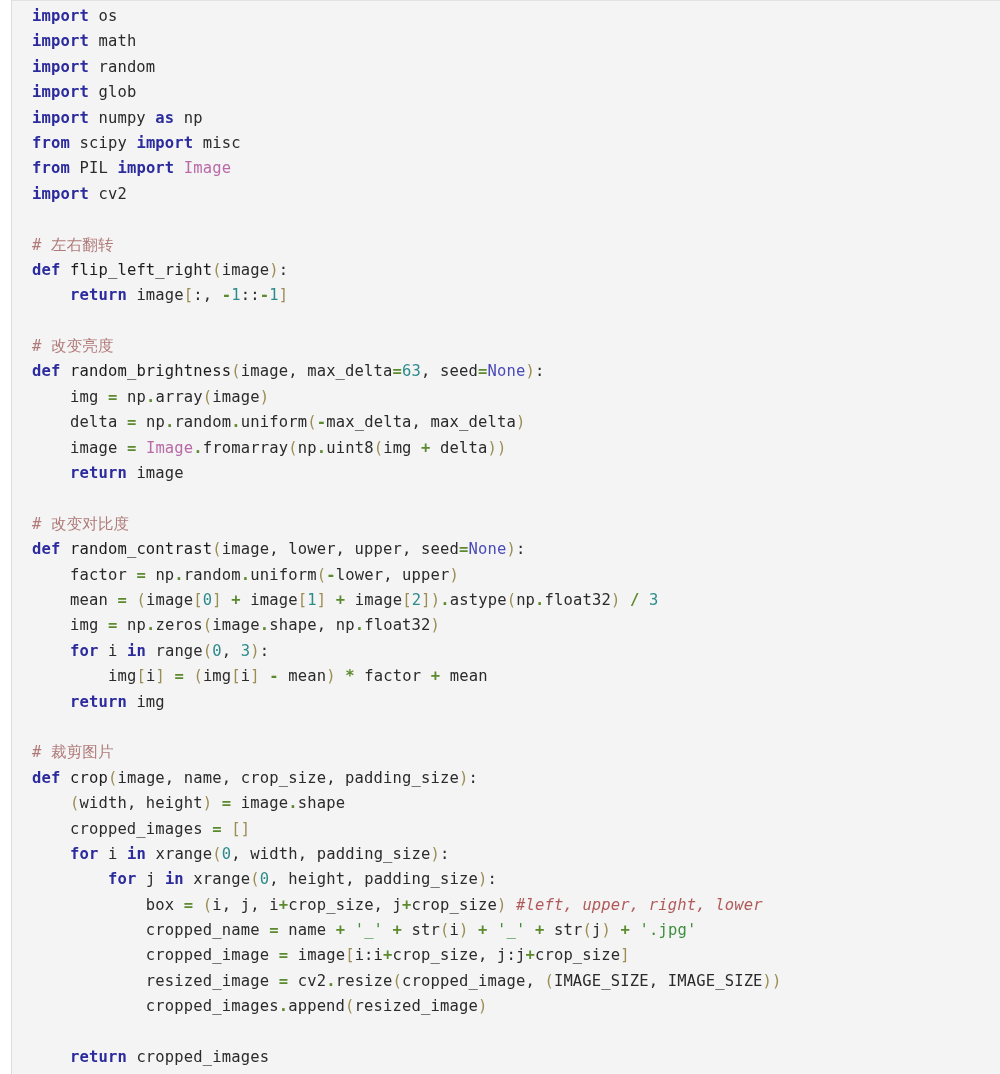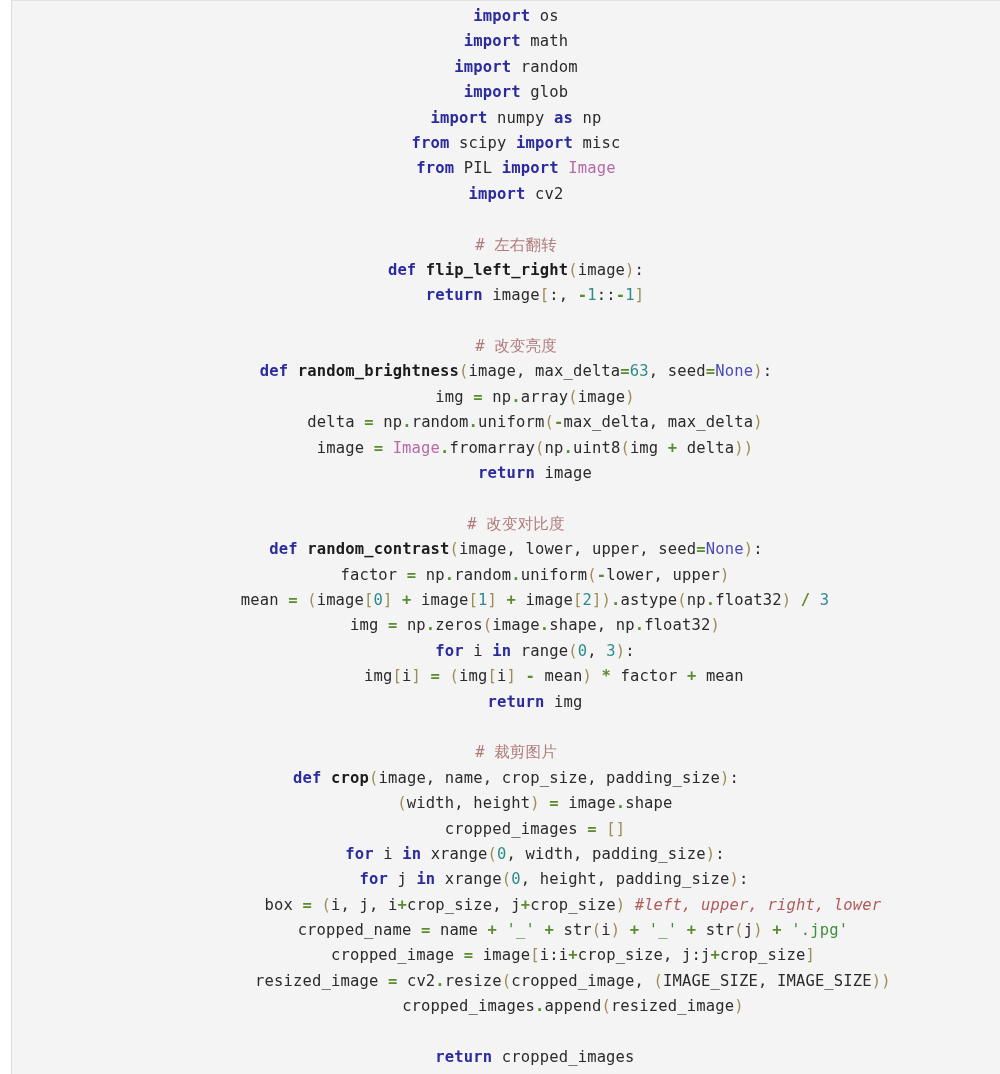--- a/index.html
+++ b/index.html
@@ -64,37 +64,37 @@
   }
 
   .ln {
     display: block;
     height: 25.4px;
     padding-left: 20px;
   }
 
   
   .kw      { color: #2b2b9e; font-weight: bold; }   
-  .fname   { color: #1c1c1c; font-weight: bold; }   
+  .fname   { color: #1c1c1c; font-weight: normal; }   
   .cls     { color: #b86aa8; }                      
   .bi      { color: #4a4ab8; }                      
   .num     { color: #2e8b8b; }                      
   .op      { color: #5c8a2e; font-weight: bold; }                      
   .punc    { color: #9a8e55; }                      
   .str     { color: #3f8f3f; }                      
   .cmt     { color: #b07a7a; }                      
   .cmt-i   { color: #b05a5a; font-style: italic; }  
   .nm      { color: #2b2b2b; }                      
   .cjk     { font-family: Liberation Mono, monospace; }
 </style>
 </head>
 <body>
 
 <div id="code-viewer" style="background: rgb(255, 255, 255);">
 
   <div id="gutter"></div>
   <div id="gutter-rule" style="background: rgb(220, 220, 220);"></div>
 
-  <div id="code-surface" style="background: rgb(244, 244, 244); text-align: center;">
+  <div id="code-surface" style="background: rgb(244, 244, 244);">
     <pre id="code-block"><span class="ln"><span class="kw" style="color: rgb(43, 43, 158);">import</span> <span class="nm" style="color: rgb(43, 43, 43);">os</span></span><span class="ln"><span class="kw" style="color: rgb(43, 43, 158);">import</span> <span class="nm" style="color: rgb(43, 43, 43);">math</span></span><span class="ln"><span class="kw" style="color: rgb(43, 43, 158);">import</span> <span class="nm" style="color: rgb(43, 43, 43);">random</span></span><span class="ln"><span class="kw" style="color: rgb(43, 43, 158);">import</span> <span class="nm" style="color: rgb(43, 43, 43);">glob</span></span><span class="ln"><span class="kw" style="color: rgb(43, 43, 158);">import</span> <span class="nm" style="color: rgb(43, 43, 43);">numpy</span> <span class="kw" style="color: rgb(43, 43, 158);">as</span> <span class="nm" style="color: rgb(43, 43, 43);">np</span></span><span class="ln"><span class="kw" style="color: rgb(43, 43, 158);">from</span> <span class="nm" style="color: rgb(43, 43, 43);">scipy</span> <span class="kw" style="color: rgb(43, 43, 158);">import</span> <span class="nm" style="color: rgb(43, 43, 43);">misc</span></span><span class="ln"><span class="kw" style="color: rgb(43, 43, 158);">from</span> <span class="nm" style="color: rgb(43, 43, 43);">PIL</span> <span class="kw" style="color: rgb(43, 43, 158);">import</span> <span class="cls" style="color: rgb(184, 106, 168);">Image</span></span><span class="ln"><span class="kw" style="color: rgb(43, 43, 158);">import</span> <span class="nm" style="color: rgb(43, 43, 43);">cv2</span></span><span class="ln"> </span><span class="ln"><span class="cmt" style="color: rgb(176, 122, 122);">#</span> <span class="cmt cjk" style="color: rgb(176, 122, 122);">左右翻转</span></span><span class="ln"><span class="kw" style="color: rgb(43, 43, 158);">def</span> <span class="fname" style="color: rgb(28, 28, 28);">flip_left_right</span><span class="punc" style="color: rgb(154, 142, 85);">(</span><span class="nm" style="color: rgb(43, 43, 43);">image</span><span class="punc" style="color: rgb(154, 142, 85);">)</span><span class="nm" style="color: rgb(43, 43, 43);">:</span></span><span class="ln">    <span class="kw" style="color: rgb(43, 43, 158);">return</span> <span class="nm" style="color: rgb(43, 43, 43);">image</span><span class="punc" style="color: rgb(154, 142, 85);">[</span><span class="nm" style="color: rgb(43, 43, 43);">:, </span><span class="op" style="color: rgb(92, 138, 46);">-</span><span class="num" style="color: rgb(46, 139, 139);">1</span><span class="nm" style="color: rgb(43, 43, 43);">::</span><span class="op" style="color: rgb(92, 138, 46);">-</span><span class="num" style="color: rgb(46, 139, 139);">1</span><span class="punc" style="color: rgb(154, 142, 85);">]</span></span><span class="ln"> </span><span class="ln"><span class="cmt" style="color: rgb(176, 122, 122);">#</span> <span class="cmt cjk" style="color: rgb(176, 122, 122);">改变亮度</span></span><span class="ln"><span class="kw" style="color: rgb(43, 43, 158);">def</span> <span class="fname" style="color: rgb(28, 28, 28);">random_brightness</span><span class="punc" style="color: rgb(154, 142, 85);">(</span><span class="nm" style="color: rgb(43, 43, 43);">image, max_delta</span><span class="op" style="color: rgb(92, 138, 46);">=</span><span class="num" style="color: rgb(46, 139, 139);">63</span><span class="nm" style="color: rgb(43, 43, 43);">, seed</span><span class="op" style="color: rgb(92, 138, 46);">=</span><span class="bi" style="color: rgb(74, 74, 184);">None</span><span class="punc" style="color: rgb(154, 142, 85);">)</span><span class="nm" style="color: rgb(43, 43, 43);">:</span></span><span class="ln">    <span class="nm" style="color: rgb(43, 43, 43);">img</span> <span class="op" style="color: rgb(92, 138, 46);">=</span> <span class="nm" style="color: rgb(43, 43, 43);">np</span><span class="op" style="color: rgb(92, 138, 46);">.</span><span class="nm" style="color: rgb(43, 43, 43);">array</span><span class="punc" style="color: rgb(154, 142, 85);">(</span><span class="nm" style="color: rgb(43, 43, 43);">image</span><span class="punc" style="color: rgb(154, 142, 85);">)</span></span><span class="ln">    <span class="nm" style="color: rgb(43, 43, 43);">delta</span> <span class="op" style="color: rgb(92, 138, 46);">=</span> <span class="nm" style="color: rgb(43, 43, 43);">np</span><span class="op" style="color: rgb(92, 138, 46);">.</span><span class="nm" style="color: rgb(43, 43, 43);">random</span><span class="op" style="color: rgb(92, 138, 46);">.</span><span class="nm" style="color: rgb(43, 43, 43);">uniform</span><span class="punc" style="color: rgb(154, 142, 85);">(</span><span class="op" style="color: rgb(92, 138, 46);">-</span><span class="nm" style="color: rgb(43, 43, 43);">max_delta, max_delta</span><span class="punc" style="color: rgb(154, 142, 85);">)</span></span><span class="ln">    <span class="nm" style="color: rgb(43, 43, 43);">image</span> <span class="op" style="color: rgb(92, 138, 46);">=</span> <span class="cls" style="color: rgb(184, 106, 168);">Image</span><span class="op" style="color: rgb(92, 138, 46);">.</span><span class="nm" style="color: rgb(43, 43, 43);">fromarray</span><span class="punc" style="color: rgb(154, 142, 85);">(</span><span class="nm" style="color: rgb(43, 43, 43);">np</span><span class="op" style="color: rgb(92, 138, 46);">.</span><span class="nm" style="color: rgb(43, 43, 43);">uint8</span><span class="punc" style="color: rgb(154, 142, 85);">(</span><span class="nm" style="color: rgb(43, 43, 43);">img</span> <span class="op" style="color: rgb(92, 138, 46);">+</span> <span class="nm" style="color: rgb(43, 43, 43);">delta</span><span class="punc" style="color: rgb(154, 142, 85);">))</span></span><span class="ln">    <span class="kw" style="color: rgb(43, 43, 158);">return</span> <span class="nm" style="color: rgb(43, 43, 43);">image</span></span><span class="ln"> </span><span class="ln"><span class="cmt" style="color: rgb(176, 122, 122);">#</span> <span class="cmt cjk" style="color: rgb(176, 122, 122);">改变对比度</span></span><span class="ln"><span class="kw" style="color: rgb(43, 43, 158);">def</span> <span class="fname" style="color: rgb(28, 28, 28);">random_contrast</span><span class="punc" style="color: rgb(154, 142, 85);">(</span><span class="nm" style="color: rgb(43, 43, 43);">image, lower, upper, seed</span><span class="op" style="color: rgb(92, 138, 46);">=</span><span class="bi" style="color: rgb(74, 74, 184);">None</span><span class="punc" style="color: rgb(154, 142, 85);">)</span><span class="nm" style="color: rgb(43, 43, 43);">:</span></span><span class="ln">    <span class="nm" style="color: rgb(43, 43, 43);">factor</span> <span class="op" style="color: rgb(92, 138, 46);">=</span> <span class="nm" style="color: rgb(43, 43, 43);">np</span><span class="op" style="color: rgb(92, 138, 46);">.</span><span class="nm" style="color: rgb(43, 43, 43);">random</span><span class="op" style="color: rgb(92, 138, 46);">.</span><span class="nm" style="color: rgb(43, 43, 43);">uniform</span><span class="punc" style="color: rgb(154, 142, 85);">(</span><span class="op" style="color: rgb(92, 138, 46);">-</span><span class="nm" style="color: rgb(43, 43, 43);">lower, upper</span><span class="punc" style="color: rgb(154, 142, 85);">)</span></span><span class="ln">    <span class="nm" style="color: rgb(43, 43, 43);">mean</span> <span class="op" style="color: rgb(92, 138, 46);">=</span> <span class="punc" style="color: rgb(154, 142, 85);">(</span><span class="nm" style="color: rgb(43, 43, 43);">image</span><span class="punc" style="color: rgb(154, 142, 85);">[</span><span class="num" style="color: rgb(46, 139, 139);">0</span><span class="punc" style="color: rgb(154, 142, 85);">]</span> <span class="op" style="color: rgb(92, 138, 46);">+</span> <span class="nm" style="color: rgb(43, 43, 43);">image</span><span class="punc" style="color: rgb(154, 142, 85);">[</span><span class="num" style="color: rgb(46, 139, 139);">1</span><span class="punc" style="color: rgb(154, 142, 85);">]</span> <span class="op" style="color: rgb(92, 138, 46);">+</span> <span class="nm" style="color: rgb(43, 43, 43);">image</span><span class="punc" style="color: rgb(154, 142, 85);">[</span><span class="num" style="color: rgb(46, 139, 139);">2</span><span class="punc" style="color: rgb(154, 142, 85);">])</span><span class="op" style="color: rgb(92, 138, 46);">.</span><span class="nm" style="color: rgb(43, 43, 43);">astype</span><span class="punc" style="color: rgb(154, 142, 85);">(</span><span class="nm" style="color: rgb(43, 43, 43);">np</span><span class="op" style="color: rgb(92, 138, 46);">.</span><span class="nm" style="color: rgb(43, 43, 43);">float32</span><span class="punc" style="color: rgb(154, 142, 85);">)</span> <span class="op" style="color: rgb(92, 138, 46);">/</span> <span class="num" style="color: rgb(46, 139, 139);">3</span></span><span class="ln">    <span class="nm" style="color: rgb(43, 43, 43);">img</span> <span class="op" style="color: rgb(92, 138, 46);">=</span> <span class="nm" style="color: rgb(43, 43, 43);">np</span><span class="op" style="color: rgb(92, 138, 46);">.</span><span class="nm" style="color: rgb(43, 43, 43);">zeros</span><span class="punc" style="color: rgb(154, 142, 85);">(</span><span class="nm" style="color: rgb(43, 43, 43);">image</span><span class="op" style="color: rgb(92, 138, 46);">.</span><span class="nm" style="color: rgb(43, 43, 43);">shape, np</span><span class="op" style="color: rgb(92, 138, 46);">.</span><span class="nm" style="color: rgb(43, 43, 43);">float32</span><span class="punc" style="color: rgb(154, 142, 85);">)</span></span><span class="ln">    <span class="kw" style="color: rgb(43, 43, 158);">for</span> <span class="nm" style="color: rgb(43, 43, 43);">i</span> <span class="kw" style="color: rgb(43, 43, 158);">in</span> <span class="nm" style="color: rgb(43, 43, 43);">range</span><span class="punc" style="color: rgb(154, 142, 85);">(</span><span class="num" style="color: rgb(46, 139, 139);">0</span><span class="nm" style="color: rgb(43, 43, 43);">, </span><span class="num" style="color: rgb(46, 139, 139);">3</span><span class="punc" style="color: rgb(154, 142, 85);">)</span><span class="nm" style="color: rgb(43, 43, 43);">:</span></span><span class="ln">        <span class="nm" style="color: rgb(43, 43, 43);">img</span><span class="punc" style="color: rgb(154, 142, 85);">[</span><span class="nm" style="color: rgb(43, 43, 43);">i</span><span class="punc" style="color: rgb(154, 142, 85);">]</span> <span class="op" style="color: rgb(92, 138, 46);">=</span> <span class="punc" style="color: rgb(154, 142, 85);">(</span><span class="nm" style="color: rgb(43, 43, 43);">img</span><span class="punc" style="color: rgb(154, 142, 85);">[</span><span class="nm" style="color: rgb(43, 43, 43);">i</span><span class="punc" style="color: rgb(154, 142, 85);">]</span> <span class="op" style="color: rgb(92, 138, 46);">-</span> <span class="nm" style="color: rgb(43, 43, 43);">mean</span><span class="punc" style="color: rgb(154, 142, 85);">)</span> <span class="op" style="color: rgb(92, 138, 46);">*</span> <span class="nm" style="color: rgb(43, 43, 43);">factor</span> <span class="op" style="color: rgb(92, 138, 46);">+</span> <span class="nm" style="color: rgb(43, 43, 43);">mean</span></span><span class="ln">    <span class="kw" style="color: rgb(43, 43, 158);">return</span> <span class="nm" style="color: rgb(43, 43, 43);">img</span></span><span class="ln"> </span><span class="ln"><span class="cmt" style="color: rgb(176, 122, 122);">#</span> <span class="cmt cjk" style="color: rgb(176, 122, 122);">裁剪图片</span></span><span class="ln"><span class="kw" style="color: rgb(43, 43, 158);">def</span> <span class="fname" style="color: rgb(28, 28, 28);">crop</span><span class="punc" style="color: rgb(154, 142, 85);">(</span><span class="nm" style="color: rgb(43, 43, 43);">image, name, crop_size, padding_size</span><span class="punc" style="color: rgb(154, 142, 85);">)</span><span class="nm" style="color: rgb(43, 43, 43);">:</span></span><span class="ln">    <span class="punc" style="color: rgb(154, 142, 85);">(</span><span class="nm" style="color: rgb(43, 43, 43);">width, height</span><span class="punc" style="color: rgb(154, 142, 85);">)</span> <span class="op" style="color: rgb(92, 138, 46);">=</span> <span class="nm" style="color: rgb(43, 43, 43);">image</span><span class="op" style="color: rgb(92, 138, 46);">.</span><span class="nm" style="color: rgb(43, 43, 43);">shape</span></span><span class="ln">    <span class="nm" style="color: rgb(43, 43, 43);">cropped_images</span> <span class="op" style="color: rgb(92, 138, 46);">=</span> <span class="punc" style="color: rgb(154, 142, 85);">[]</span></span><span class="ln">    <span class="kw" style="color: rgb(43, 43, 158);">for</span> <span class="nm" style="color: rgb(43, 43, 43);">i</span> <span class="kw" style="color: rgb(43, 43, 158);">in</span> <span class="nm" style="color: rgb(43, 43, 43);">xrange</span><span class="punc" style="color: rgb(154, 142, 85);">(</span><span class="num" style="color: rgb(46, 139, 139);">0</span><span class="nm" style="color: rgb(43, 43, 43);">, width, padding_size</span><span class="punc" style="color: rgb(154, 142, 85);">)</span><span class="nm" style="color: rgb(43, 43, 43);">:</span></span><span class="ln">        <span class="kw" style="color: rgb(43, 43, 158);">for</span> <span class="nm" style="color: rgb(43, 43, 43);">j</span> <span class="kw" style="color: rgb(43, 43, 158);">in</span> <span class="nm" style="color: rgb(43, 43, 43);">xrange</span><span class="punc" style="color: rgb(154, 142, 85);">(</span><span class="num" style="color: rgb(46, 139, 139);">0</span><span class="nm" style="color: rgb(43, 43, 43);">, height, padding_size</span><span class="punc" style="color: rgb(154, 142, 85);">)</span><span class="nm" style="color: rgb(43, 43, 43);">:</span></span><span class="ln">            <span class="nm" style="color: rgb(43, 43, 43);">box</span> <span class="op" style="color: rgb(92, 138, 46);">=</span> <span class="punc" style="color: rgb(154, 142, 85);">(</span><span class="nm" style="color: rgb(43, 43, 43);">i, j, i</span><span class="op" style="color: rgb(92, 138, 46);">+</span><span class="nm" style="color: rgb(43, 43, 43);">crop_size, j</span><span class="op" style="color: rgb(92, 138, 46);">+</span><span class="nm" style="color: rgb(43, 43, 43);">crop_size</span><span class="punc" style="color: rgb(154, 142, 85);">)</span> <span class="cmt-i" style="color: rgb(176, 90, 90);">#left, upper, right, lower</span></span><span class="ln">            <span class="nm" style="color: rgb(43, 43, 43);">cropped_name</span> <span class="op" style="color: rgb(92, 138, 46);">=</span> <span class="nm" style="color: rgb(43, 43, 43);">name</span> <span class="op" style="color: rgb(92, 138, 46);">+</span> <span class="str" style="color: rgb(63, 143, 63);">'_'</span> <span class="op" style="color: rgb(92, 138, 46);">+</span> <span class="nm" style="color: rgb(43, 43, 43);">str</span><span class="punc" style="color: rgb(154, 142, 85);">(</span><span class="nm" style="color: rgb(43, 43, 43);">i</span><span class="punc" style="color: rgb(154, 142, 85);">)</span> <span class="op" style="color: rgb(92, 138, 46);">+</span> <span class="str" style="color: rgb(63, 143, 63);">'_'</span> <span class="op" style="color: rgb(92, 138, 46);">+</span> <span class="nm" style="color: rgb(43, 43, 43);">str</span><span class="punc" style="color: rgb(154, 142, 85);">(</span><span class="nm" style="color: rgb(43, 43, 43);">j</span><span class="punc" style="color: rgb(154, 142, 85);">)</span> <span class="op" style="color: rgb(92, 138, 46);">+</span> <span class="str" style="color: rgb(63, 143, 63);">'.jpg'</span></span><span class="ln">            <span class="nm" style="color: rgb(43, 43, 43);">cropped_image</span> <span class="op" style="color: rgb(92, 138, 46);">=</span> <span class="nm" style="color: rgb(43, 43, 43);">image</span><span class="punc" style="color: rgb(154, 142, 85);">[</span><span class="nm" style="color: rgb(43, 43, 43);">i:i</span><span class="op" style="color: rgb(92, 138, 46);">+</span><span class="nm" style="color: rgb(43, 43, 43);">crop_size, j:j</span><span class="op" style="color: rgb(92, 138, 46);">+</span><span class="nm" style="color: rgb(43, 43, 43);">crop_size</span><span class="punc" style="color: rgb(154, 142, 85);">]</span></span><span class="ln">            <span class="nm" style="color: rgb(43, 43, 43);">resized_image</span> <span class="op" style="color: rgb(92, 138, 46);">=</span> <span class="nm" style="color: rgb(43, 43, 43);">cv2</span><span class="op" style="color: rgb(92, 138, 46);">.</span><span class="nm" style="color: rgb(43, 43, 43);">resize</span><span class="punc" style="color: rgb(154, 142, 85);">(</span><span class="nm" style="color: rgb(43, 43, 43);">cropped_image, </span><span class="punc" style="color: rgb(154, 142, 85);">(</span><span class="nm" style="color: rgb(43, 43, 43);">IMAGE_SIZE, IMAGE_SIZE</span><span class="punc" style="color: rgb(154, 142, 85);">))</span></span><span class="ln">            <span class="nm" style="color: rgb(43, 43, 43);">cropped_images</span><span class="op" style="color: rgb(92, 138, 46);">.</span><span class="nm" style="color: rgb(43, 43, 43);">append</span><span class="punc" style="color: rgb(154, 142, 85);">(</span><span class="nm" style="color: rgb(43, 43, 43);">resized_image</span><span class="punc" style="color: rgb(154, 142, 85);">)</span></span><span class="ln"> </span><span class="ln">    <span class="kw" style="color: rgb(43, 43, 158);">return</span> <span class="nm" style="color: rgb(43, 43, 43);">cropped_images</span></span></pre>
   </div>
 
 </div>
 
 </body></html>

